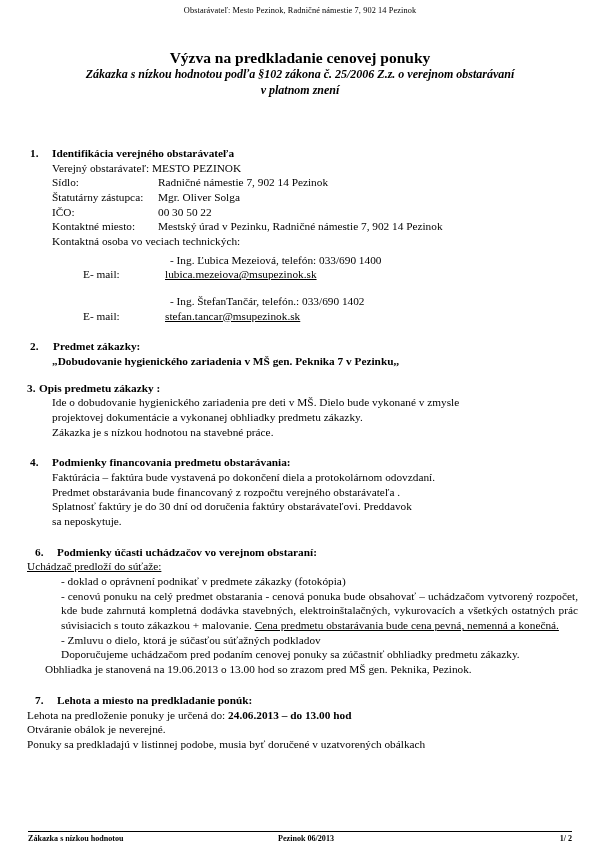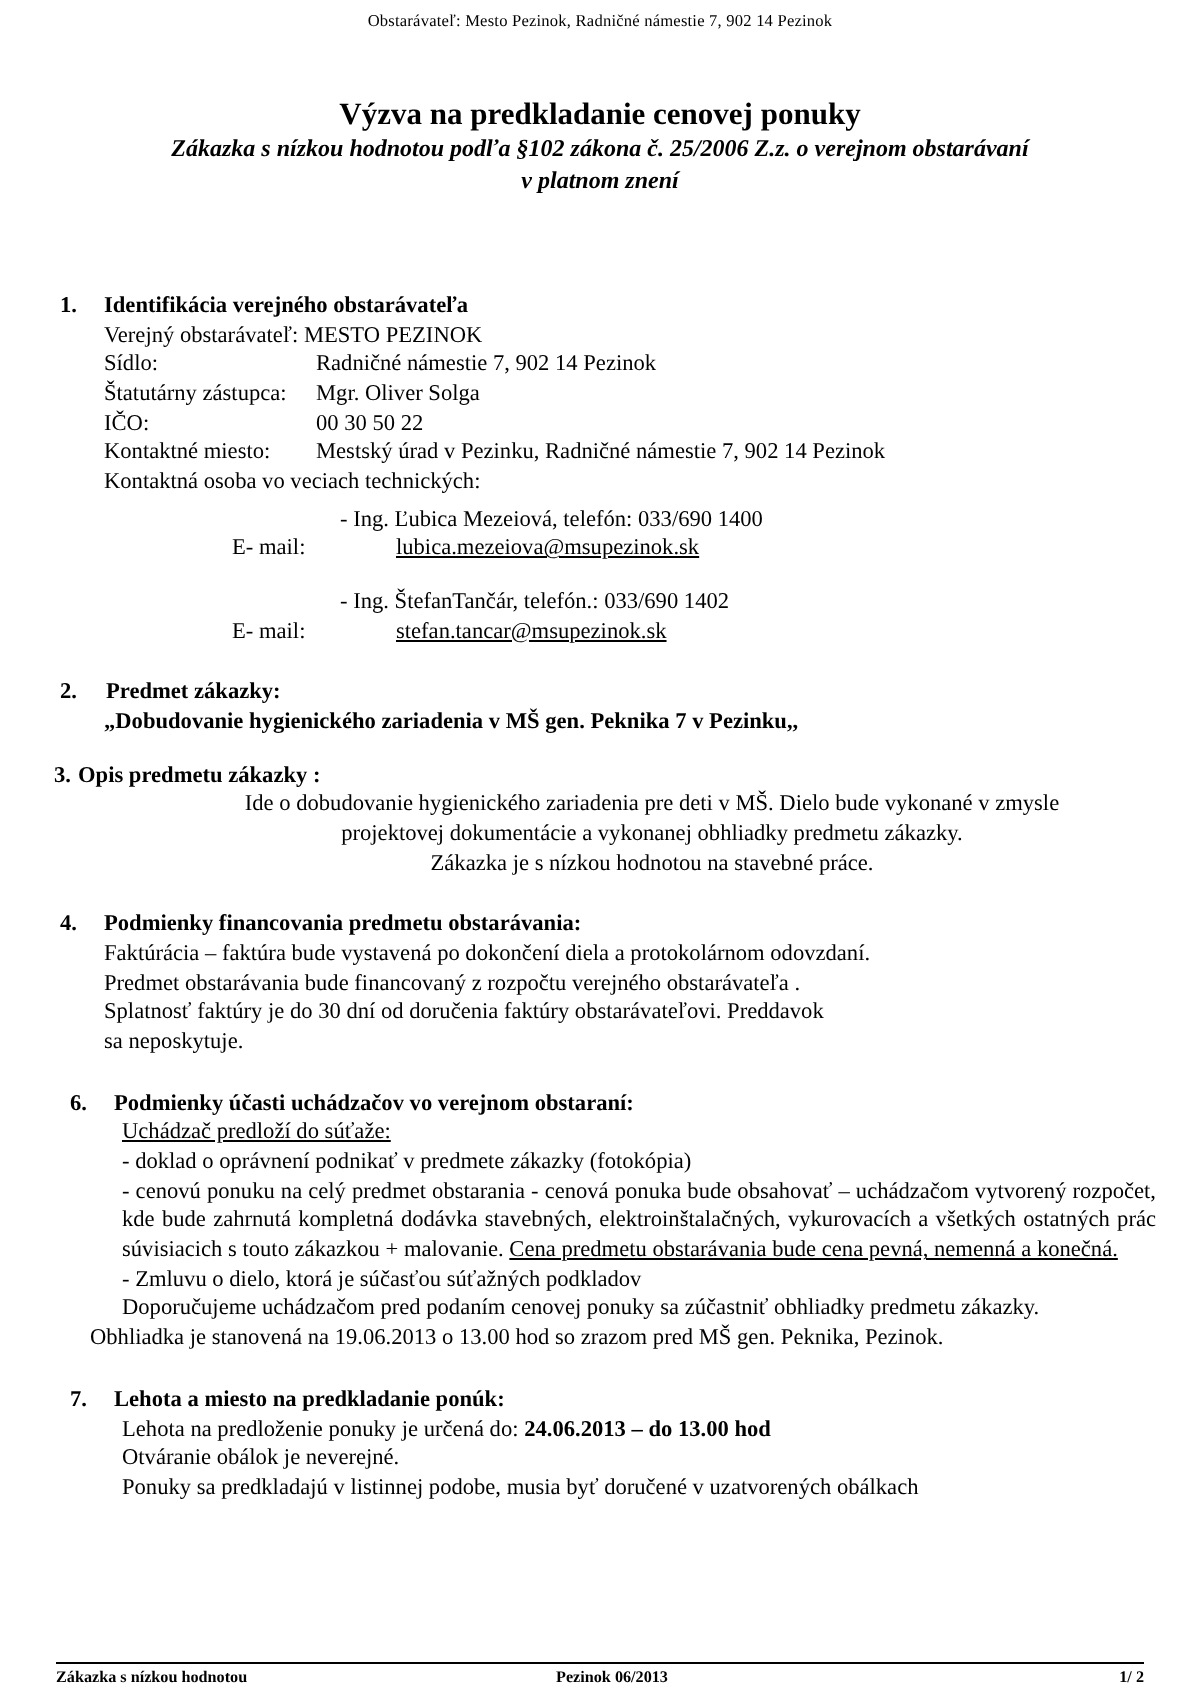--- a/index.html
+++ b/index.html
@@ -68,29 +68,29 @@
     font-weight: bold;
     white-space: nowrap;
   }
   .num { display: inline-block; }
 
   
   .i-a  { padding-left: 30px; }  
   .i-b  { padding-left: 27px; }  
   .i-c  { padding-left: 35px; }  
   .txt-a { padding-left: 52px; }
-  .txt-b { padding-left: 52px; text-align: center; }
-  .txt-c { padding-left: 61px; }
+  .txt-b { padding-left: 52px; }
+  .txt-c { padding-left: 27px; }
 
   .kv { display: flex; padding-left: 52px; white-space: nowrap; }
   .kv .k { width: 106px; flex: 0 0 106px; }
   .kv .v { flex: 1 1 auto; }
 
   .contact-line { padding-left: 170px; white-space: nowrap; }
-  .contact-mail { padding-left: 116px; white-space: nowrap; }
+  .contact-mail { padding-left: 83px; white-space: nowrap; }
   .contact-mail .mlabel { display: inline-block; width: 82px; }
   .mail-link { text-decoration: underline; }
 
   .u { text-decoration: underline; }
   .b { font-weight: bold; }
 
   .justify { text-align: justify; }
   .bullet-block {
     padding-left: 61px;
     padding-right: 22px;

